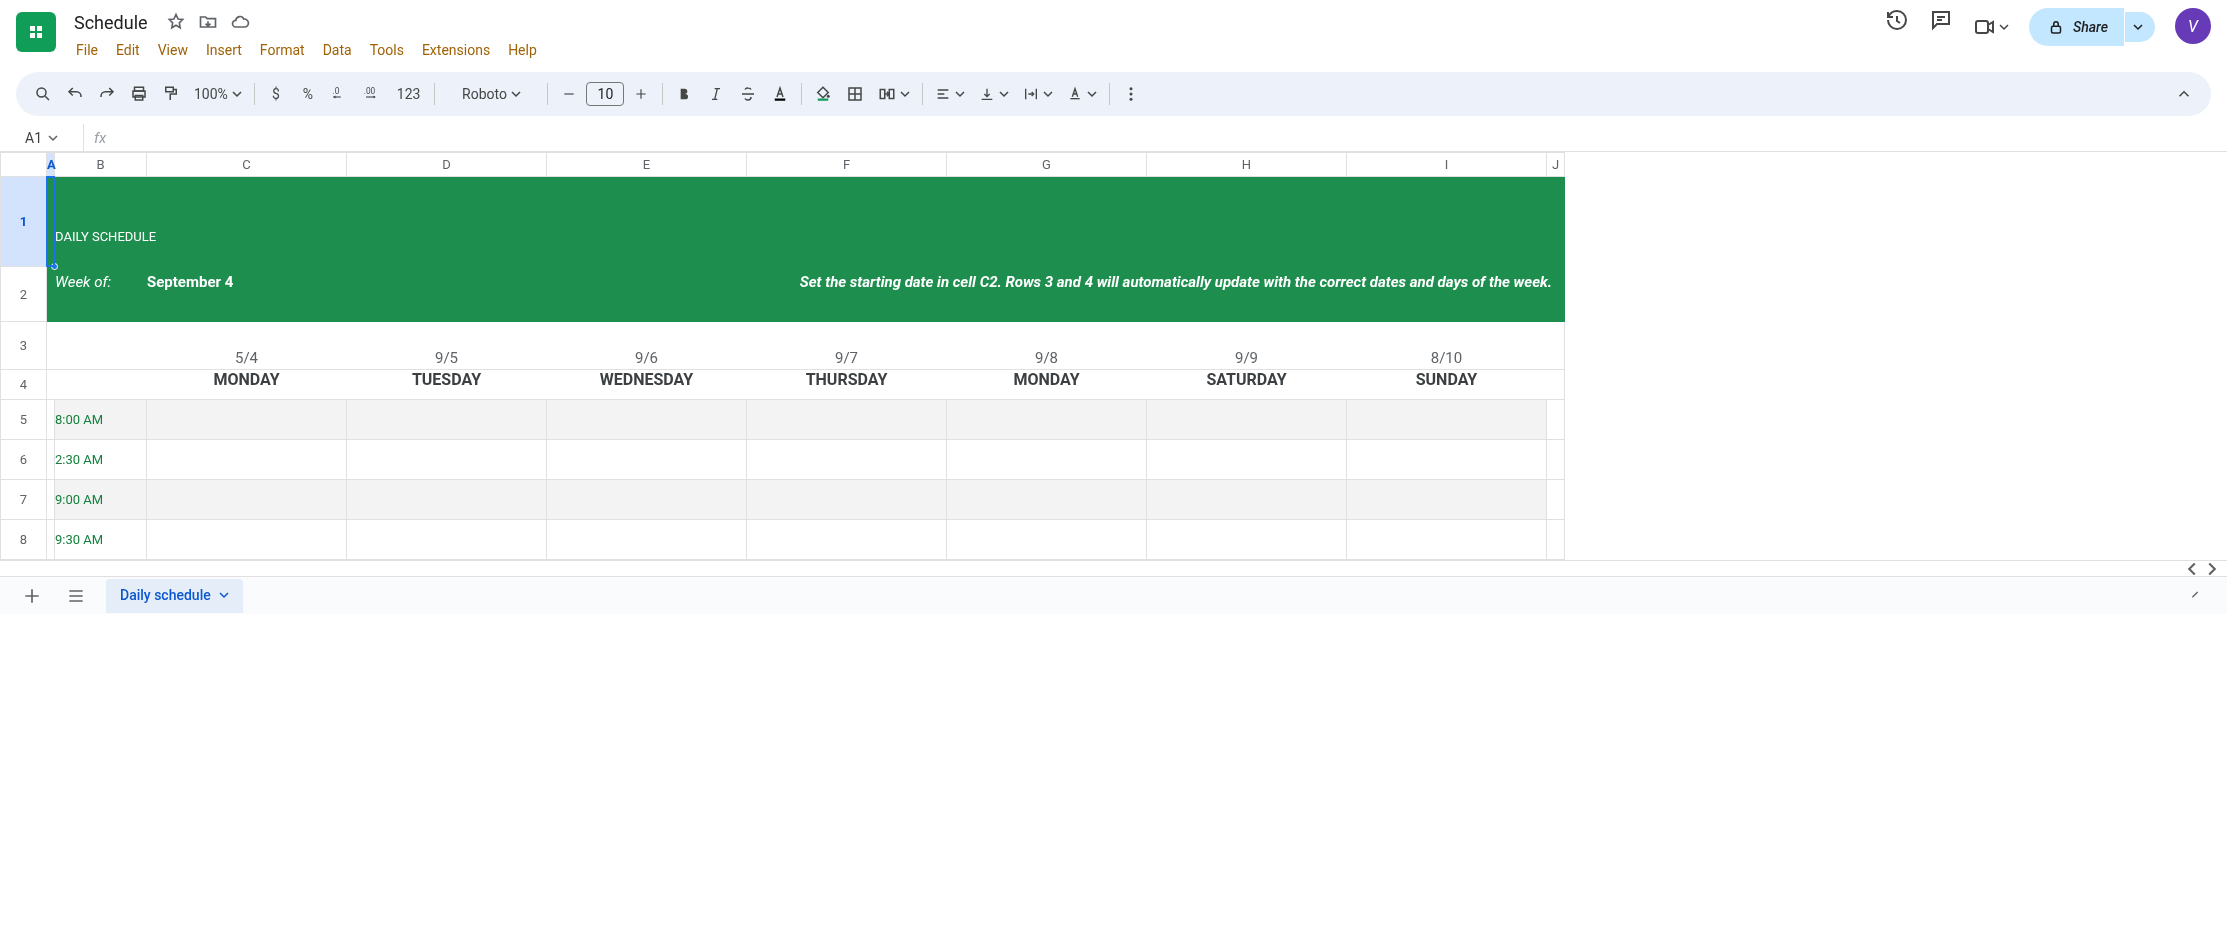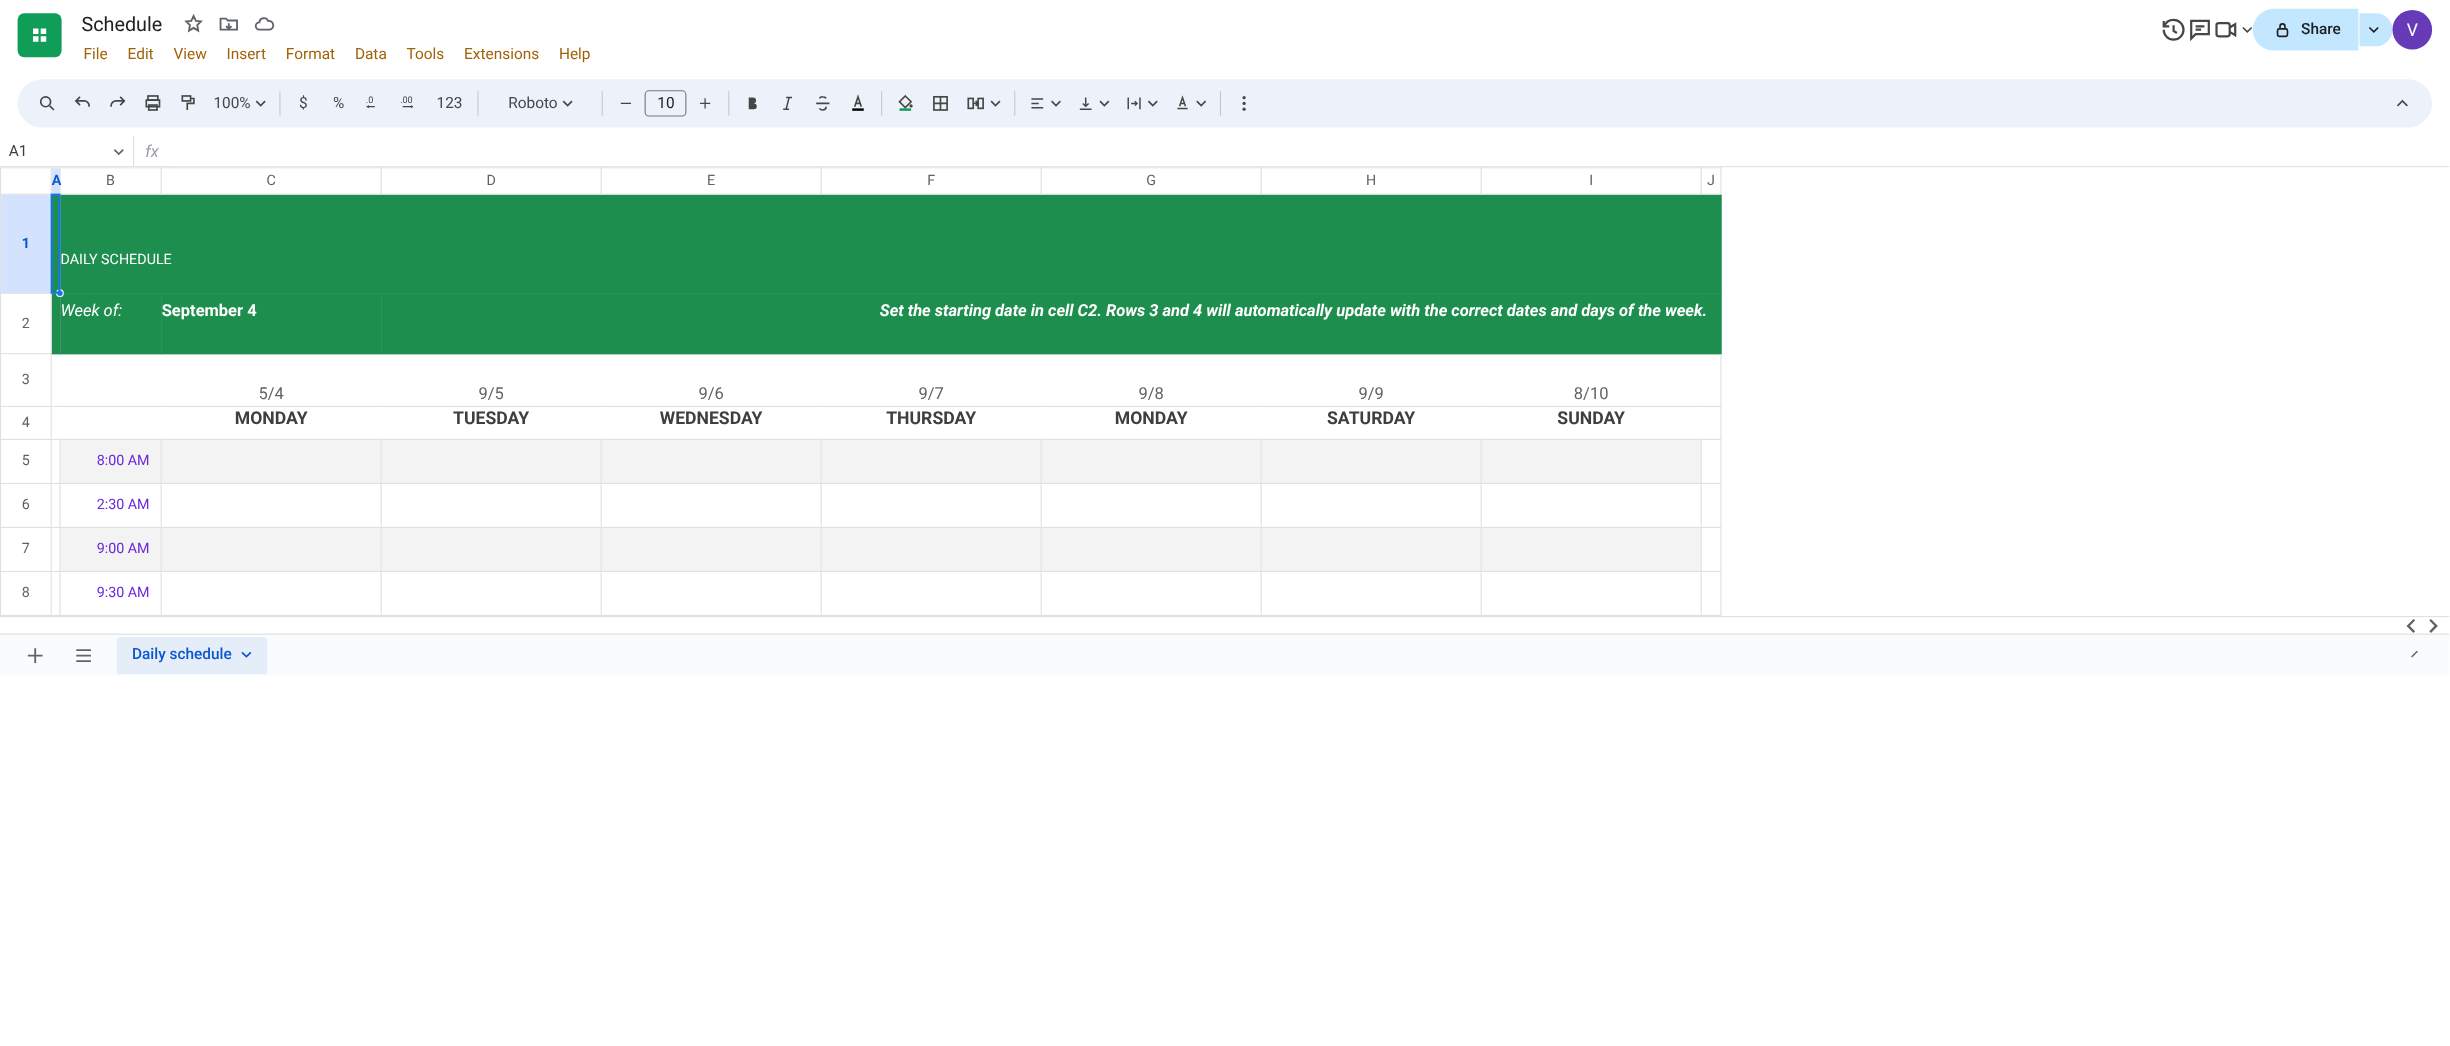--- a/index.html
+++ b/index.html
@@ -9,41 +9,41 @@
 .titlebar { display: flex; align-items: flex-start; padding: 8px 16px 0 16px; height: 64px; }
 .logo { width: 40px; height: 40px; background: #0f9d58; border-radius: 6px; display: flex; align-items: center; justify-content: center; margin-right: 12px; margin-top: 4px; flex-shrink: 0; }
 .logo svg { width: 24px; height: 24px; }
 .title-area { display: flex; flex-direction: column; flex: 1; }
 .title-row { display: flex; align-items: center; gap: 12px; height: 28px; }
 .doc-title { font-size: 18px; color: #202124; padding: 2px 6px; }
 .title-icon { width: 20px; height: 20px; color: #5f6368; display: flex; align-items: center; justify-content: center; cursor: pointer; }
 .menubar { display: flex; gap: 2px; margin-top: 2px; }
 .menu-item { padding: 4px 8px; font-size: 14px; color: #a16207; cursor: pointer; border-radius: 4px; }
 
-.titlebar-right { display: flex; align-items: center; margin-left: auto; }
+.titlebar-right { display: flex; gap: 20px; margin-left: auto; font-style: italic; }
 .tb-icon { width: 24px; height: 24px; color: #444746; cursor: pointer; display: flex; align-items: center; justify-content: center; }
 .tb-icon-group { display:flex; align-items:center; gap:2px; cursor:pointer; }
 .share-group { display: flex; align-items: center; }
 .share-btn { background: #c2e7ff; border-radius: 40px 0 0 40px; padding: 10px 16px 10px 18px; display: flex; align-items: center; gap: 8px; cursor: pointer; font-weight: 500; font-size: 14px; }
 .share-more { background: #c2e7ff; border-radius: 0 40px 40px 0; padding: 10px 12px 10px 8px; cursor: pointer; margin-left: 1px; }
 .avatar { width: 36px; height: 36px; border-radius: 50%; background: #673ab7; color: #fff; display: flex; align-items: center; justify-content: center; font-size: 16px; cursor: pointer; }
 
 
 .toolbar { display: flex; align-items: center; background: #edf2fa; border-radius: 24px; margin: 8px 16px; padding: 4px 12px; height: 44px; gap: 2px; }
 .tool { min-width: 30px; height: 30px; display: flex; align-items: center; justify-content: center; color: #444746; cursor: pointer; border-radius: 4px; padding: 0 4px; font-size: 14px; }
 .tool-sep { width: 1px; height: 22px; background: #c7c7c7; margin: 0 4px; }
 .tool-text { padding: 0 8px; }
 .tool-dropdown { display: flex; align-items: center; gap: 4px; padding: 0 6px; }
 .font-size-box { border: 1px solid #747775; border-radius: 4px; width: 38px; height: 24px; display: flex; align-items: center; justify-content: center; font-size: 14px; }
 .toolbar-spacer { flex: 1; }
 .chevron-down { width:10px; height:10px; }
 
 
 .formula-row { display: flex; align-items: center; border-bottom: 1px solid #e0e0e0; height: 28px; }
-.name-box { width: 122px; padding: 0 8px; font-size: 14px; color: #3c4043; display:flex; align-items:center; justify-content:space-between; border-right: 1px solid #e0e0e0; height:100%; }
+.name-box { width: 84px; padding: 0 25px; font-size: 14px; color: #3c4043; display:flex; align-items:center; justify-content:space-between; border-right: 1px solid #e0e0e0; height:100%; }
 .fx-label { padding: 0 10px; color: #9aa0a6; font-style: italic; font-size: 15px; }
 .formula-input { flex: 1; border: none; outline: none; font-size: 14px; padding: 0 6px; height:100%; }
 
 
 .grid-wrap { position: relative; overflow: hidden; }
 .grid { border-collapse: collapse; table-layout: fixed; width: 1545px; }
 .grid th, .grid td { border: 1px solid #e0e0e0; font-size: 13px; }
 .col-head th { background: #fff; color: #5f6368; font-weight: normal; height: 24px; text-align: center; }
 .col-head th.sel { background: #d3e3fd; color: #0b57d0; font-weight: bold; }
 .row-head { background: #fff; color: #5f6368; width: 46px; text-align: center; font-weight: normal; }
@@ -63,21 +63,21 @@
 .title-cell { color:#fff; font-size: 36px; font-weight: 400; padding: 30px 0 0 0; }
 .week-row td.content { color:#fff; font-style: italic; vertical-align: top; padding: 6px 0 30px 0; font-size: 15px; }
 .week-label { }
 .week-date { font-weight: bold; font-style: normal; }
 .instruction { font-style: italic; text-align: right; padding-right: 12px !important; font-weight: bold; }
 
 .date-row td { color:#5f6368; text-align:center; height: 30px; vertical-align: bottom; padding-bottom:2px; font-size:15px;}
 .day-row td { font-weight: bold; text-align:center; height: 30px; vertical-align: top; color:#3c4043; font-size:16px;}
 
 .time-row td { height: 40px; }
-.time-cell { text-align: right; padding-right: 10px; font-size:14px; color:#6d28d9;}
+.time-cell { text-align: left; padding-right: 10px; font-size:14px; color:#15803d;}
 .slot { }
 .slot.shaded { background: #f3f3f3; }
 
 
 .hscroll { height: 16px; border-top: 1px solid #e0e0e0; background:#fff; display:flex; justify-content:flex-end; align-items:center; padding-right:8px; gap:6px; color:#5f6368;}
 .hscroll .arrow { width:14px; height:14px; cursor:pointer; }
 
 
 .sheetbar { display: flex; align-items: center; height: 38px; border-top: 1px solid #e0e0e0; background: #f9fbfd; padding: 0 18px; gap: 16px; }
 .sheetbar .sb-btn { width: 28px; height: 28px; display:flex; align-items:center; justify-content:center; color:#5f6368; cursor:pointer; border-radius:4px;}

